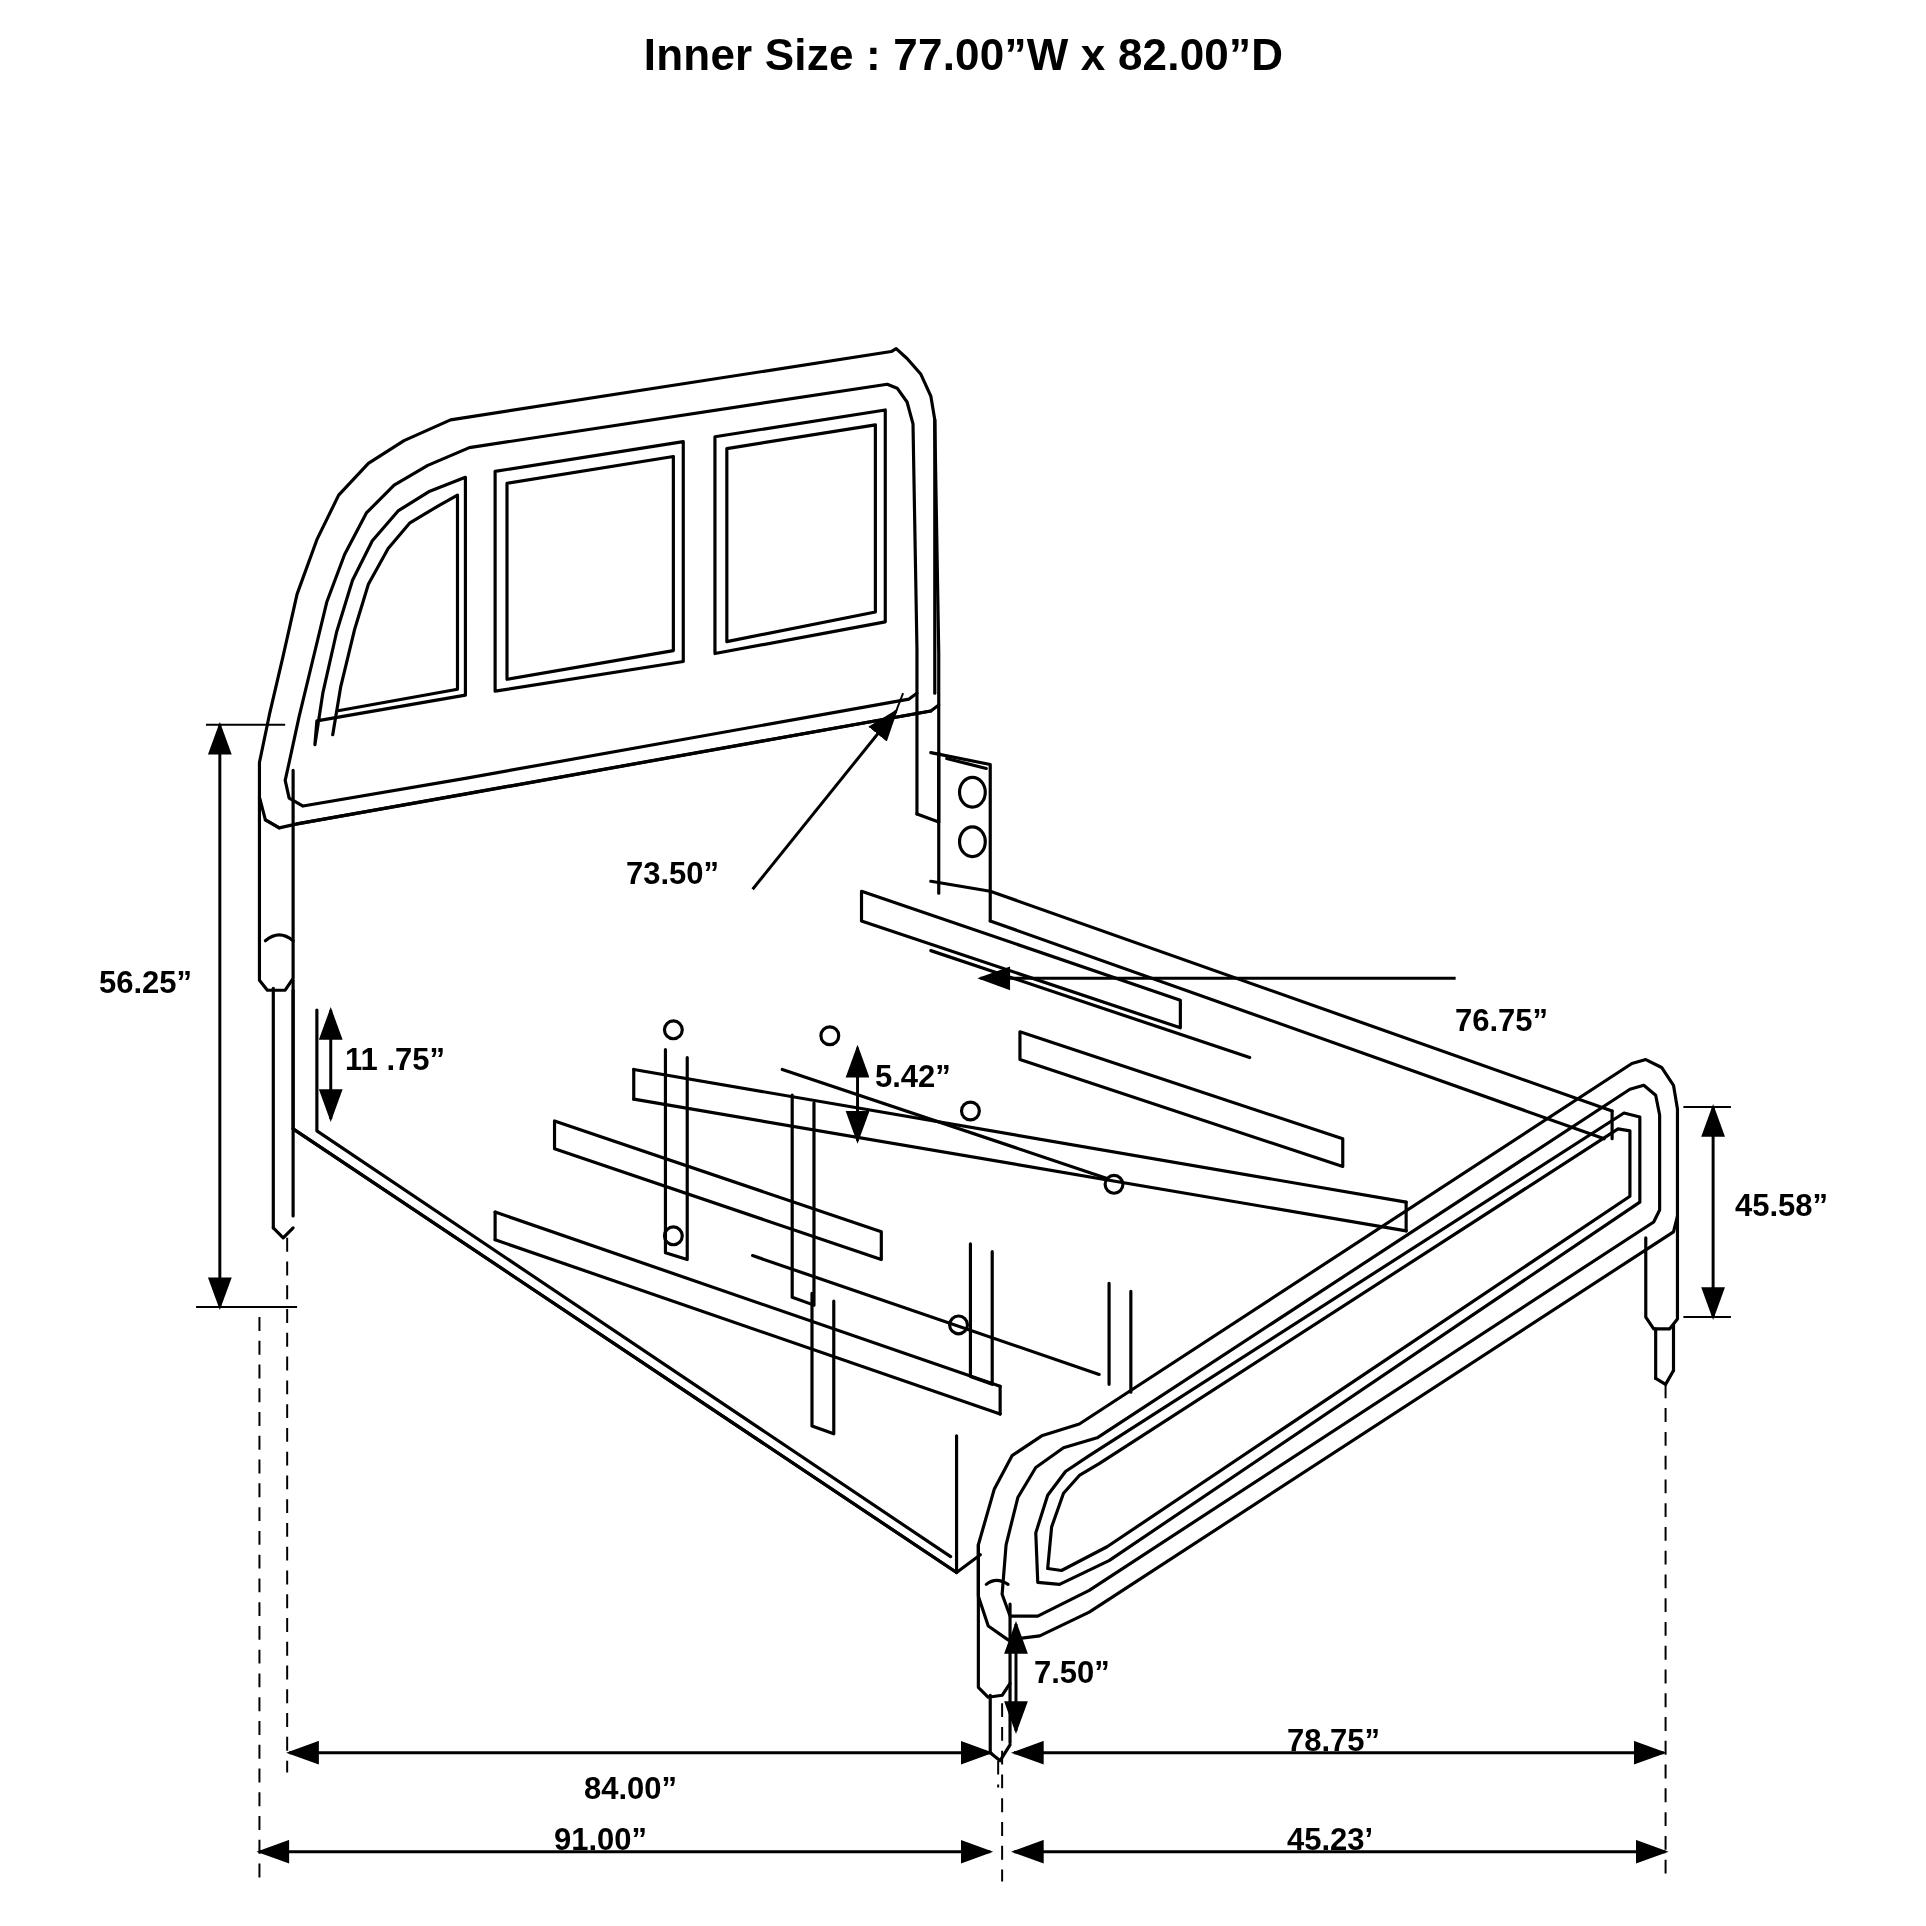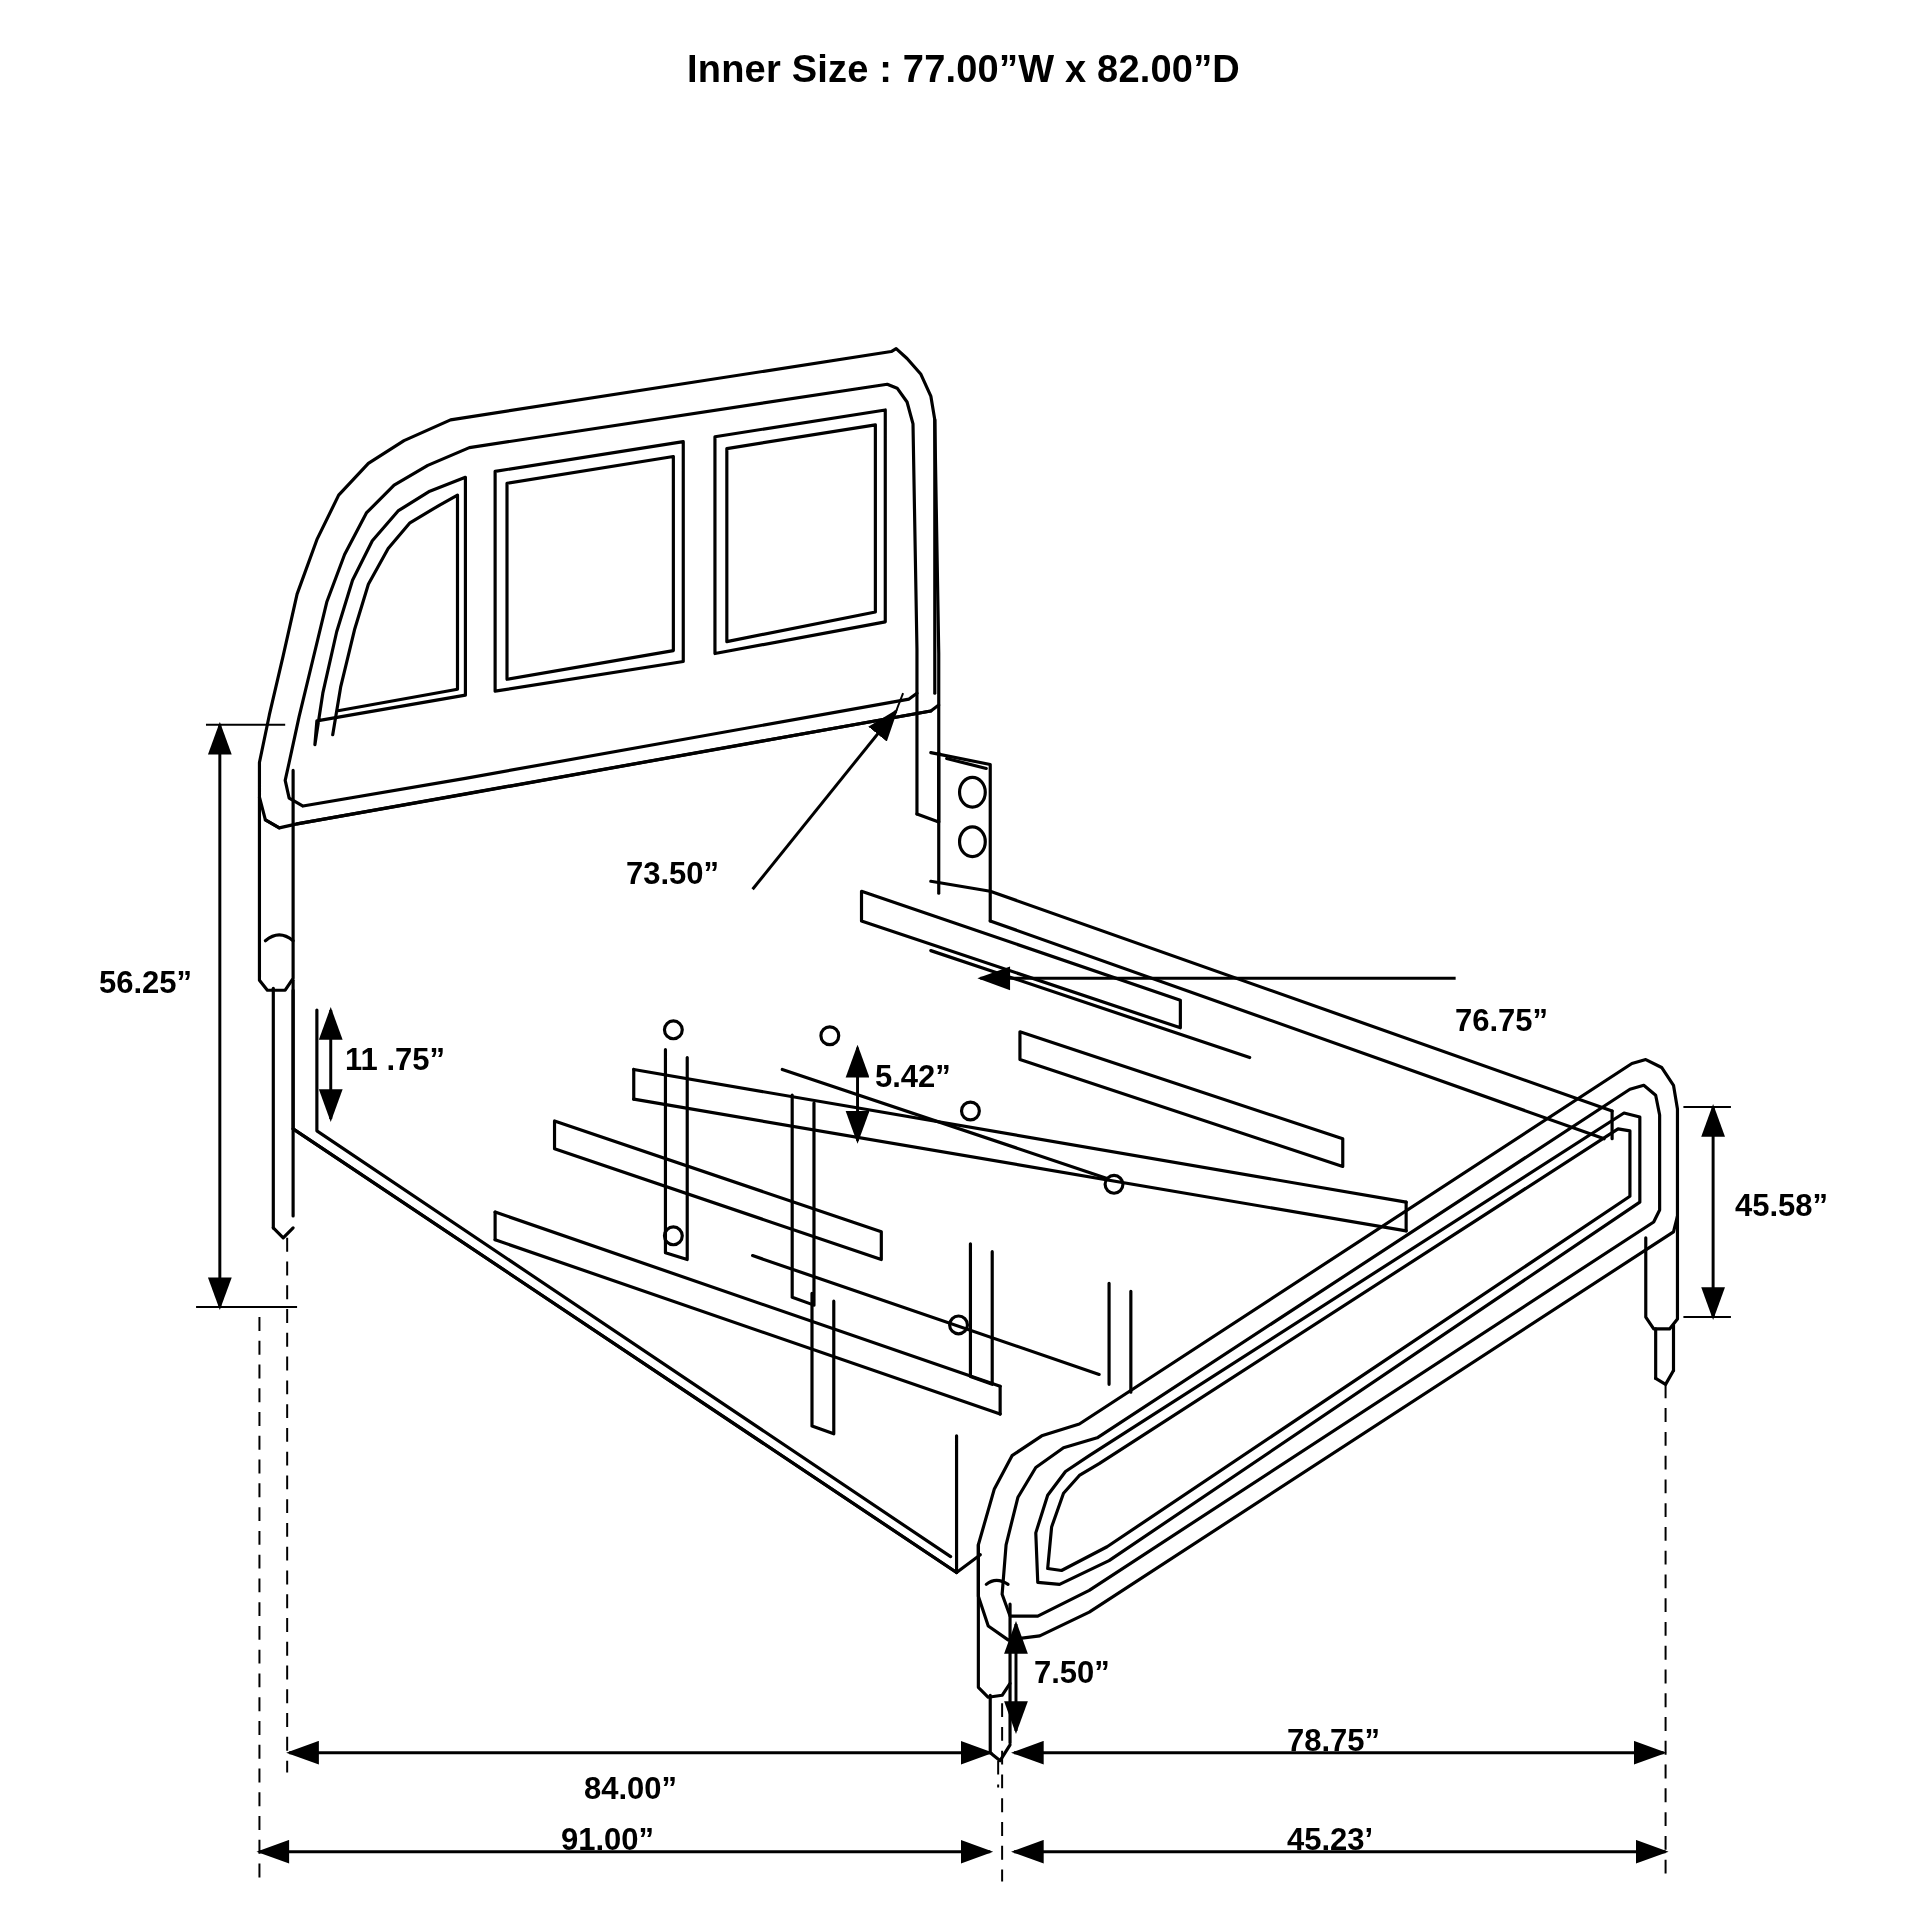--- a/index.html
+++ b/index.html
@@ -6,23 +6,23 @@
   body{
     width:1927px;height:1927px;
     background:#ffffff;
     font-family:"Liberation Sans", sans-serif;
     position:relative;
     overflow:hidden;
   }
   #diagram-root{position:absolute;left:0;top:0;width:1927px;height:1927px;}
   .title{
     position:absolute;
-    top:48px;left:0;width:1927px;
+    top:30px;left:0;width:1927px;
     text-align:center;
-    font-size:38px;
+    font-size:44px;
     font-weight:bold;
     color:#000;
     letter-spacing:0.2px;
   }
   svg.bed{position:absolute;left:0;top:0;width:1927px;height:1927px;}
   .dimlabel{
     position:absolute;
     font-size:31px;
     font-weight:bold;
     color:#000;
@@ -189,17 +189,17 @@
 
   <div class="dimlabel" style="left:99px;top:965px;">56.25”</div>
   <div class="dimlabel" style="left:626px;top:856px;text-align:right;">73.50”</div>
   <div class="dimlabel" style="left:345px;top:1042px;">11 .75”</div>
   <div class="dimlabel" style="left:875px;top:1059px;">5.42”</div>
   <div class="dimlabel" style="left:1455px;top:955px;margin-top:48px;">76.75”</div>
   <div class="dimlabel" style="left:1735px;top:1188px;">45.58”</div>
   <div class="dimlabel" style="left:1034px;top:1655px;">7.50”</div>
   <div class="dimlabel" style="left:584px;top:1771px;">84.00”</div>
   <div class="dimlabel" style="left:1287px;top:1723px;">78.75”</div>
-  <div class="dimlabel" style="left:554px;top:1822px;margin-left:7px;">91.00”</div>
+  <div class="dimlabel" style="left:554px;top:1822px;">91.00”</div>
   <div class="dimlabel" style="left:1287px;top:1822px;">45.23’</div>
 
 </div>
 
 
 </body></html>

